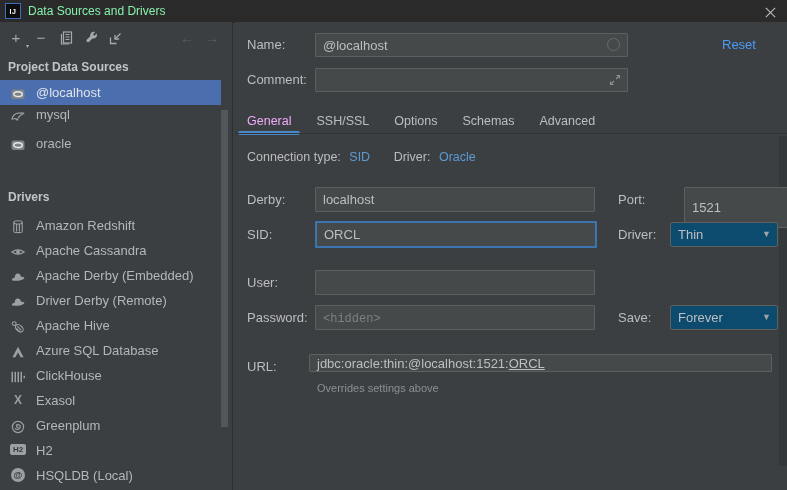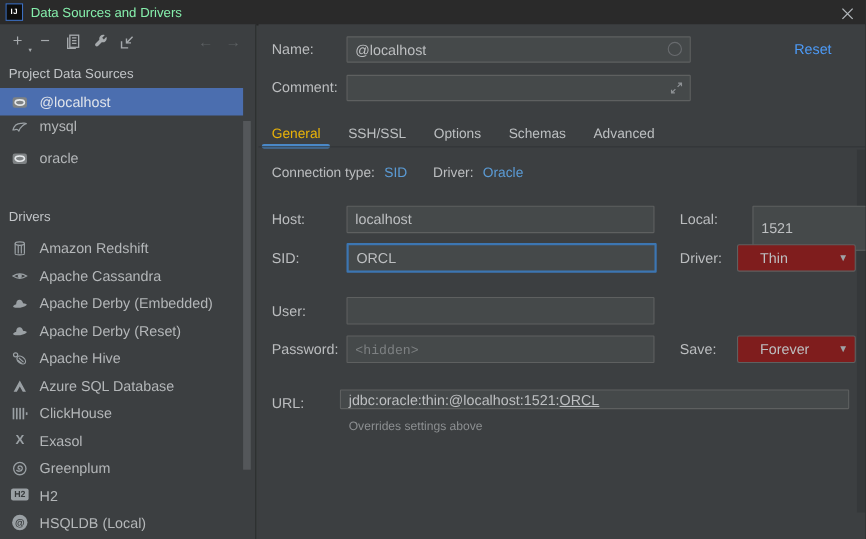--- a/index.html
+++ b/index.html
@@ -20,21 +20,21 @@
            border-right:1px solid #2c2e2f;box-sizing:border-box;}
   .toolbar{position:absolute;left:0;top:5px;width:100%;height:22px;display:flex;
            align-items:center;gap:9px;padding:0 12px 0 8px;box-sizing:border-box;}
   .tbicon{width:16px;height:16px;display:inline-flex;align-items:center;justify-content:center;
           position:relative;cursor:pointer;flex:0 0 auto;}
   .tbglyph{font-size:15px;color:#a6aaad;line-height:16px;}
   .tbcaret{position:absolute;right:-5px;bottom:-3px;font-size:6px;color:#a6aaad;}
   .tbspacer{flex:1;}
   .tbicon.nav{color:#5d6163;font-size:14px;}
   .treehead{position:absolute;left:8px;height:20px;line-height:20px;font-size:12px;
-            font-weight:normal;color:#c2c5c8;}
+            font-weight:bold;color:#c2c5c8;}
   .treerow{position:absolute;left:0;width:221px;height:25px;line-height:25px;cursor:pointer;}
   .treerow.sel{background:#4b6eaf;}
   .treerow.sel .treelbl{color:#e0e4ea;}
   .treeicon{position:absolute;left:10px;top:4px;width:16px;height:16px;}
   .treelbl{position:absolute;left:36px;font-size:13px;color:#b4b7b9;white-space:nowrap;}
   .icoletter{font-weight:bold;color:#9aa0a4;font-size:12px;line-height:16px;display:block;text-align:center;}
   .icobadge{display:block;margin-top:2px;background:#9aa0a4;color:#36393b;font-size:8px;
             font-weight:bold;border-radius:2px;text-align:center;line-height:11px;height:11px;}
   .icocircle{display:block;width:14px;height:14px;margin:1px;border-radius:50%;background:#9aa0a4;
              color:#36393b;font-size:9px;font-weight:bold;text-align:center;line-height:14px;}
@@ -50,27 +50,27 @@
   .fldwrap input{position:absolute;inset:0;background:transparent;border:none;outline:none;
         color:#bdbfc1;font-size:13px;padding:0 24px 0 7px;width:100%;box-sizing:border-box;
         font-family:"Liberation Sans","DejaVu Sans",sans-serif;}
   .fldcircle{position:absolute;right:7px;top:4px;width:13px;height:13px;border:1.5px solid #686b6e;
         border-radius:50%;box-sizing:border-box;}
   .fldexpand{position:absolute;right:5px;top:4px;width:14px;height:14px;cursor:pointer;}
   .link{color:#5b9bd5;cursor:pointer;}
   .reset{position:absolute;left:487px;top:11px;line-height:24px;font-size:13px;color:#4d9bf8;cursor:pointer;}
   .tabbar{position:absolute;left:3px;top:86px;height:26px;display:flex;gap:7px;}
   .tab{position:relative;padding:0 9px;line-height:26px;font-size:12.5px;color:#bcbfc1;cursor:pointer;}
-  .tab.active{color:#eab308;}
+  .tab.active{color:#f0abfc;}
   .tab.active::after{content:'';position:absolute;left:0;right:0;bottom:-1px;height:4px;
         background:#4a88c7;border-radius:2px;}
   .tabsep{position:absolute;left:0;right:0;top:111px;height:1px;background:#313537;}
   .connrow{position:absolute;left:12px;top:126px;height:18px;line-height:18px;font-size:12.5px;}
-  .dropdown{position:absolute;box-sizing:border-box;background:#7f1d1d;border:1px solid #5e6060;
-        border-radius:2px;color:#bdbfc1;font-size:13px;line-height:23px;padding:0 18px 0 20px;
+  .dropdown{position:absolute;box-sizing:border-box;background:#0c4a6e;border:1px solid #5e6060;
+        border-radius:2px;color:#bdbfc1;font-size:13px;line-height:23px;padding:0 18px 0 7px;
         cursor:pointer;}
   .dd-arrow{position:absolute;right:6px;top:0;line-height:23px;font-size:9px;color:#9ea3a7;}
   .sidfocus{border:2px solid #3c76b2 !important;}
   .urlfld{display:flex;align-items:center;padding:0 7px;}
   .urlfld .hl{text-decoration:underline;}
   .hint{position:absolute;left:82px;top:360px;font-size:11px;color:#8c8f91;}
   .btn{position:absolute;left:80px;top:381px;width:114px;height:27px;background:#4d5154;
        border:1px solid #5e6062;border-radius:3px;color:#bdbfc1;font-size:13px;
        display:flex;align-items:center;justify-content:center;cursor:pointer;box-sizing:border-box;}
   .btn .mn{text-decoration:underline;}
@@ -177,21 +177,21 @@
             </svg></span>
           <span class="treelbl">Apache Derby (Embedded)</span>
         </div>
         <div class="treerow" style="top: 266px;">
           <span class="treeicon"><svg width="16" height="16" viewBox="0 0 16 16">
               <g transform="rotate(-8 8 9)">
                 <ellipse cx="8" cy="9.8" rx="6.3" ry="1.9" fill="#9aa0a4"></ellipse>
                 <path d="M4.8 9.6 C4.6 6.2 6 4.4 8 4.4 C10 4.4 11.3 6 11.2 9.2 Z" fill="#9aa0a4"></path>
               </g>
             </svg></span>
-          <span class="treelbl">Apache Derby (Reset)</span>
+          <span class="treelbl">Driver Derby (Remote)</span>
         </div>
         <div class="treerow" style="top: 291px;">
           <span class="treeicon"><svg width="16" height="16" viewBox="0 0 16 16">
               <g stroke="#9aa0a4" fill="none" stroke-width="1.1">
                 <ellipse cx="9.3" cy="9.3" rx="4.4" ry="2.9" transform="rotate(38 9.3 9.3)"></ellipse>
                 <path d="M7.2 7.4 L11.4 11.2 M6.2 9.4 L10 12.6"></path>
                 <circle cx="4.2" cy="4.6" r="1.9"></circle>
               </g>
             </svg></span>
           <span class="treelbl">Apache Hive</span>
@@ -275,23 +275,23 @@
     <div class="tabsep"></div>
     <div class="rtrack"></div>
 
     <div class="connrow">
       <span>Connection type:</span>
       <span class="link" style="margin-left:5px">SID</span>
       <span style="margin-left:20px">Driver:</span>
       <span class="link" style="margin-left:5px">Oracle</span>
     </div>
 
-    <div class="flabel" style="left:12px;top:165px;line-height:25px">Host:</div>
+    <div class="flabel" style="left:12px;top:165px;line-height:25px">Derby:</div>
     <input class="fld" style="left: 80px; top: 165px; width: 280px; height: 25px;" value="localhost">
-    <div class="flabel" style="left:383px;top:165px;line-height:25px">Local:</div>
+    <div class="flabel" style="left:383px;top:165px;line-height:25px">Port:</div>
     <input class="fld" style="left: 449px; top: 165px; width: 108px; height: 41px;" value="1521">
 
     <div class="flabel" style="left:12px;top:199px;line-height:27px">SID:</div>
     <input class="fld sidfocus" style="left: 80px; top: 199px; width: 282px; height: 27px;" value="ORCL">
     <div class="flabel" style="left:383px;top:200px;line-height:25px">Driver:</div>
     <div class="dropdown" style="left:435px;top:200px;width:108px;height:25px">
       <span>Thin</span>
       <span class="dd-arrow">▼</span>
     </div>
 

